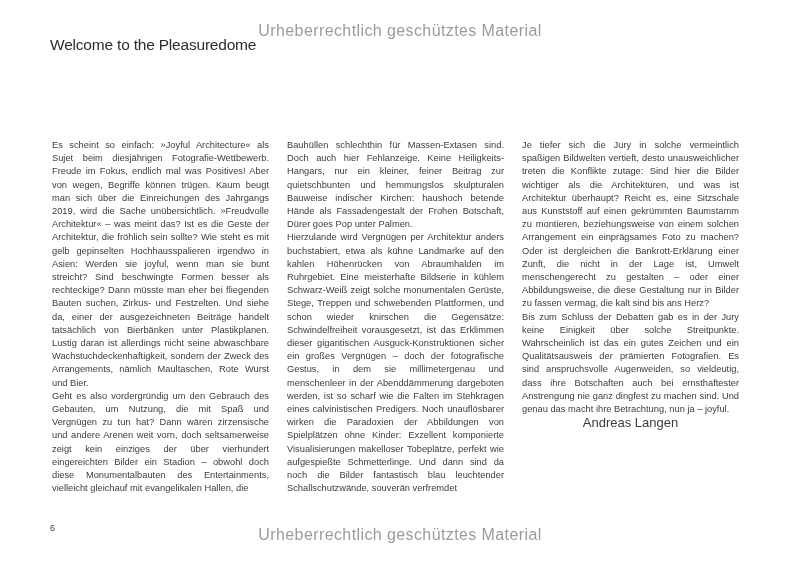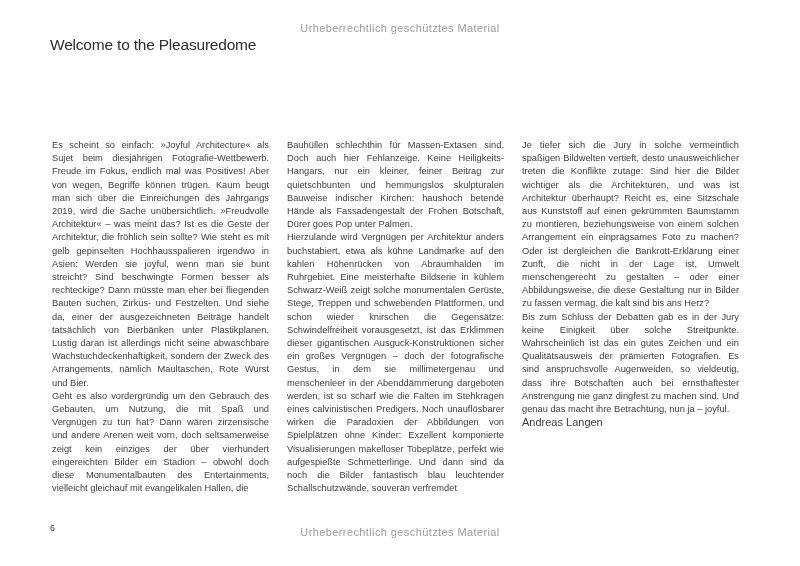--- a/index.html
+++ b/index.html
@@ -14,21 +14,21 @@
     background: #ffffff;
     font-family: "Liberation Sans", sans-serif;
     overflow: hidden;
   }
   .watermark {
     position: absolute;
     left: 0;
     width: 100%;
     text-align: center;
     color: #9b9b9b;
-    font-size: 11px;
+    font-size: 16px;
     letter-spacing: 0.4px;
     font-weight: 400;
   }
   .watermark.top { top: 22px; }
   .watermark.bottom { top: 526px; }
   .title {
     position: absolute;
     left: 50px;
     top: 36px;
     margin: 0;
@@ -51,22 +51,22 @@
     line-height: 13.2px;
     color: #3c3c3c;
     text-align: justify;
     hyphens: auto;
     -webkit-hyphens: auto;
   }
   .col p {
     margin: 0;
   }
   .author {
-    text-align: left;
-    font-size: 11px;
+    text-align: center;
+    font-size: 13px;
     color: #3c3c3c;
   }
   .page-number {
     position: absolute;
     left: 50px;
     top: 523px;
     font-size: 9px;
     color: #3c3c3c;
   }
 </style>

